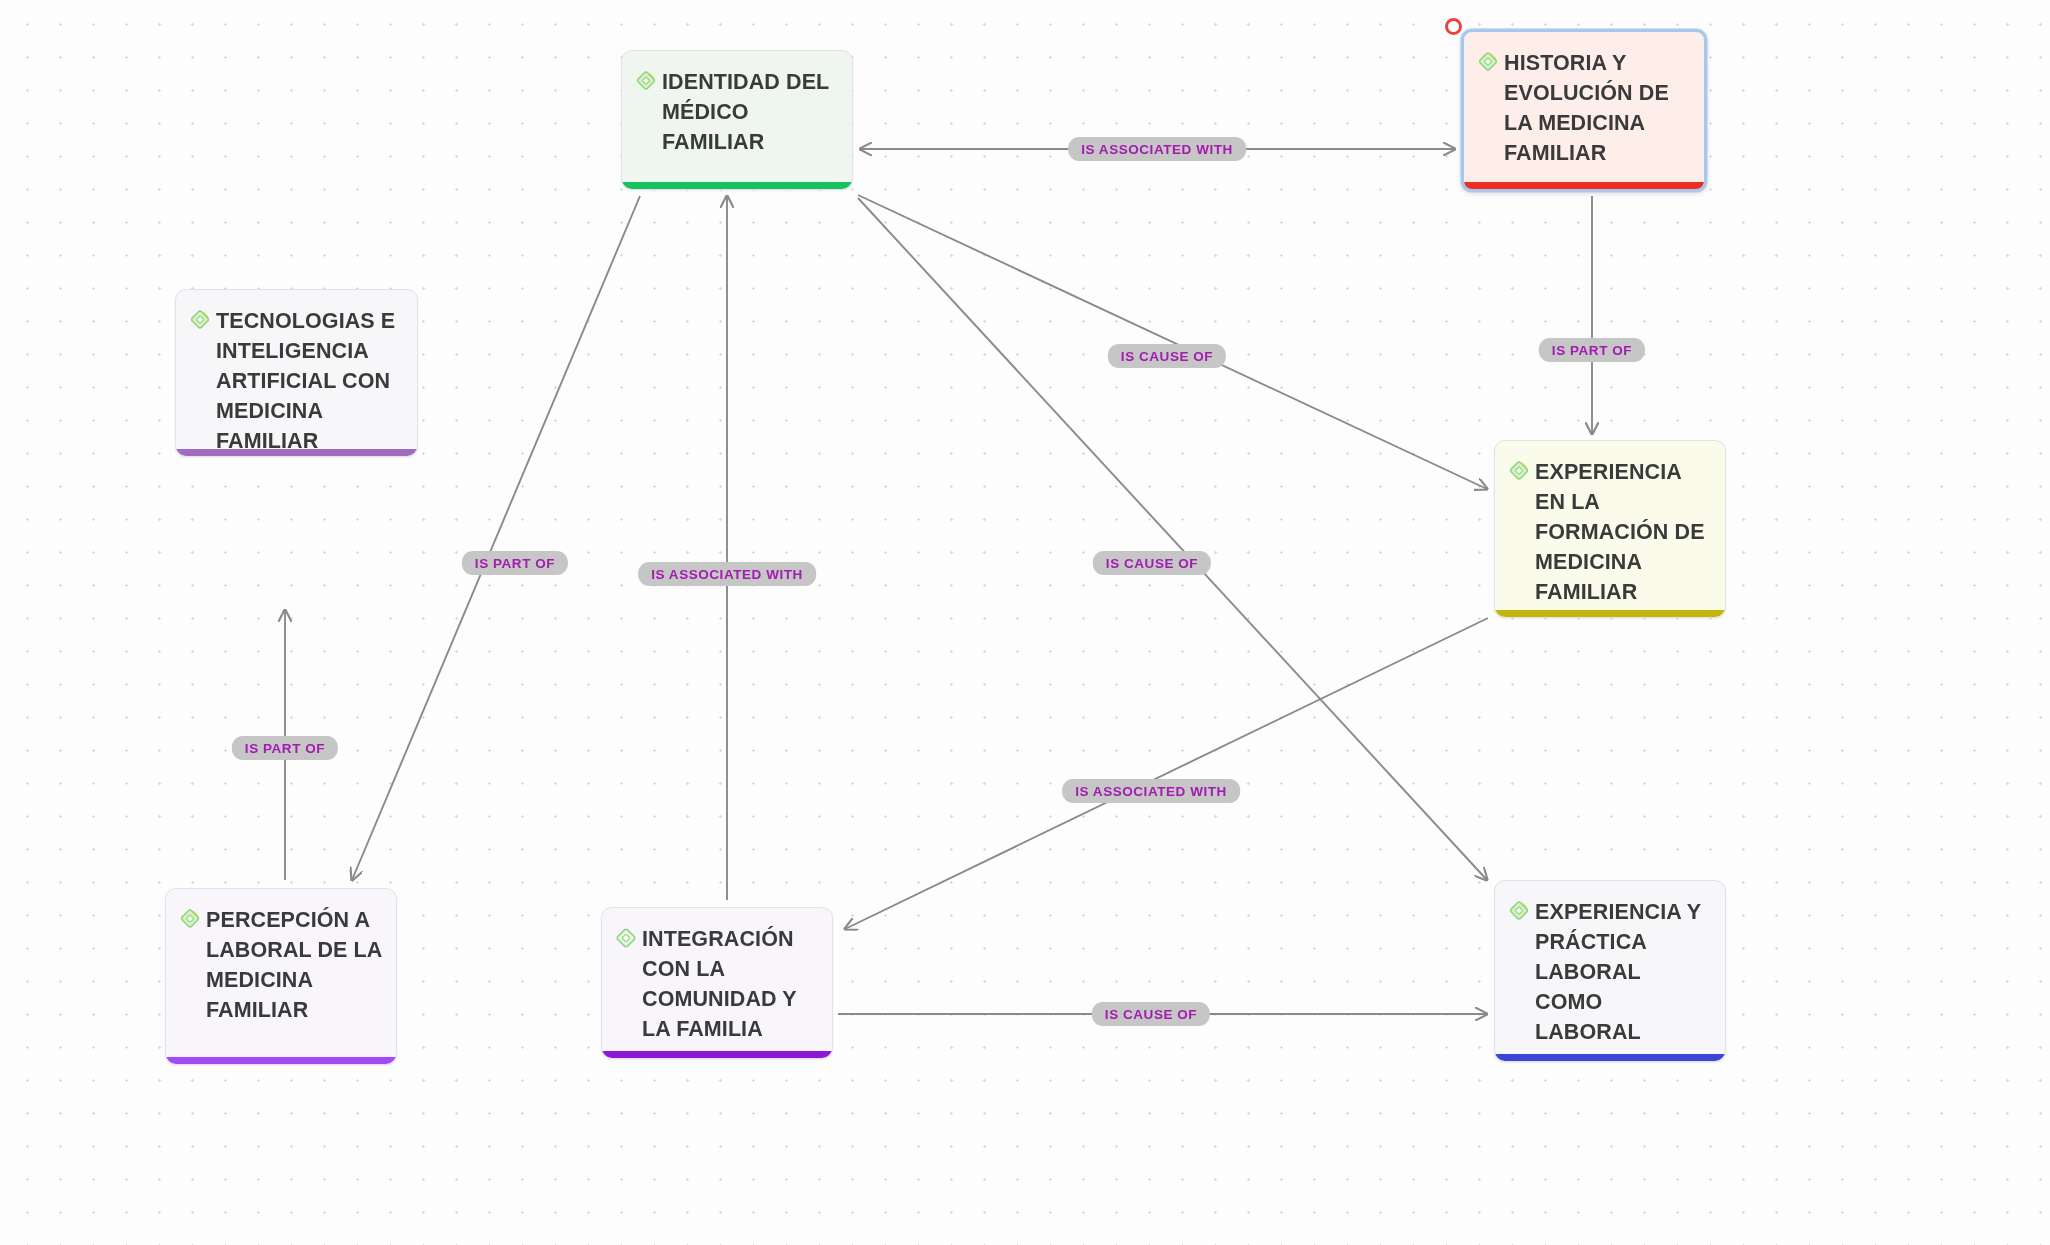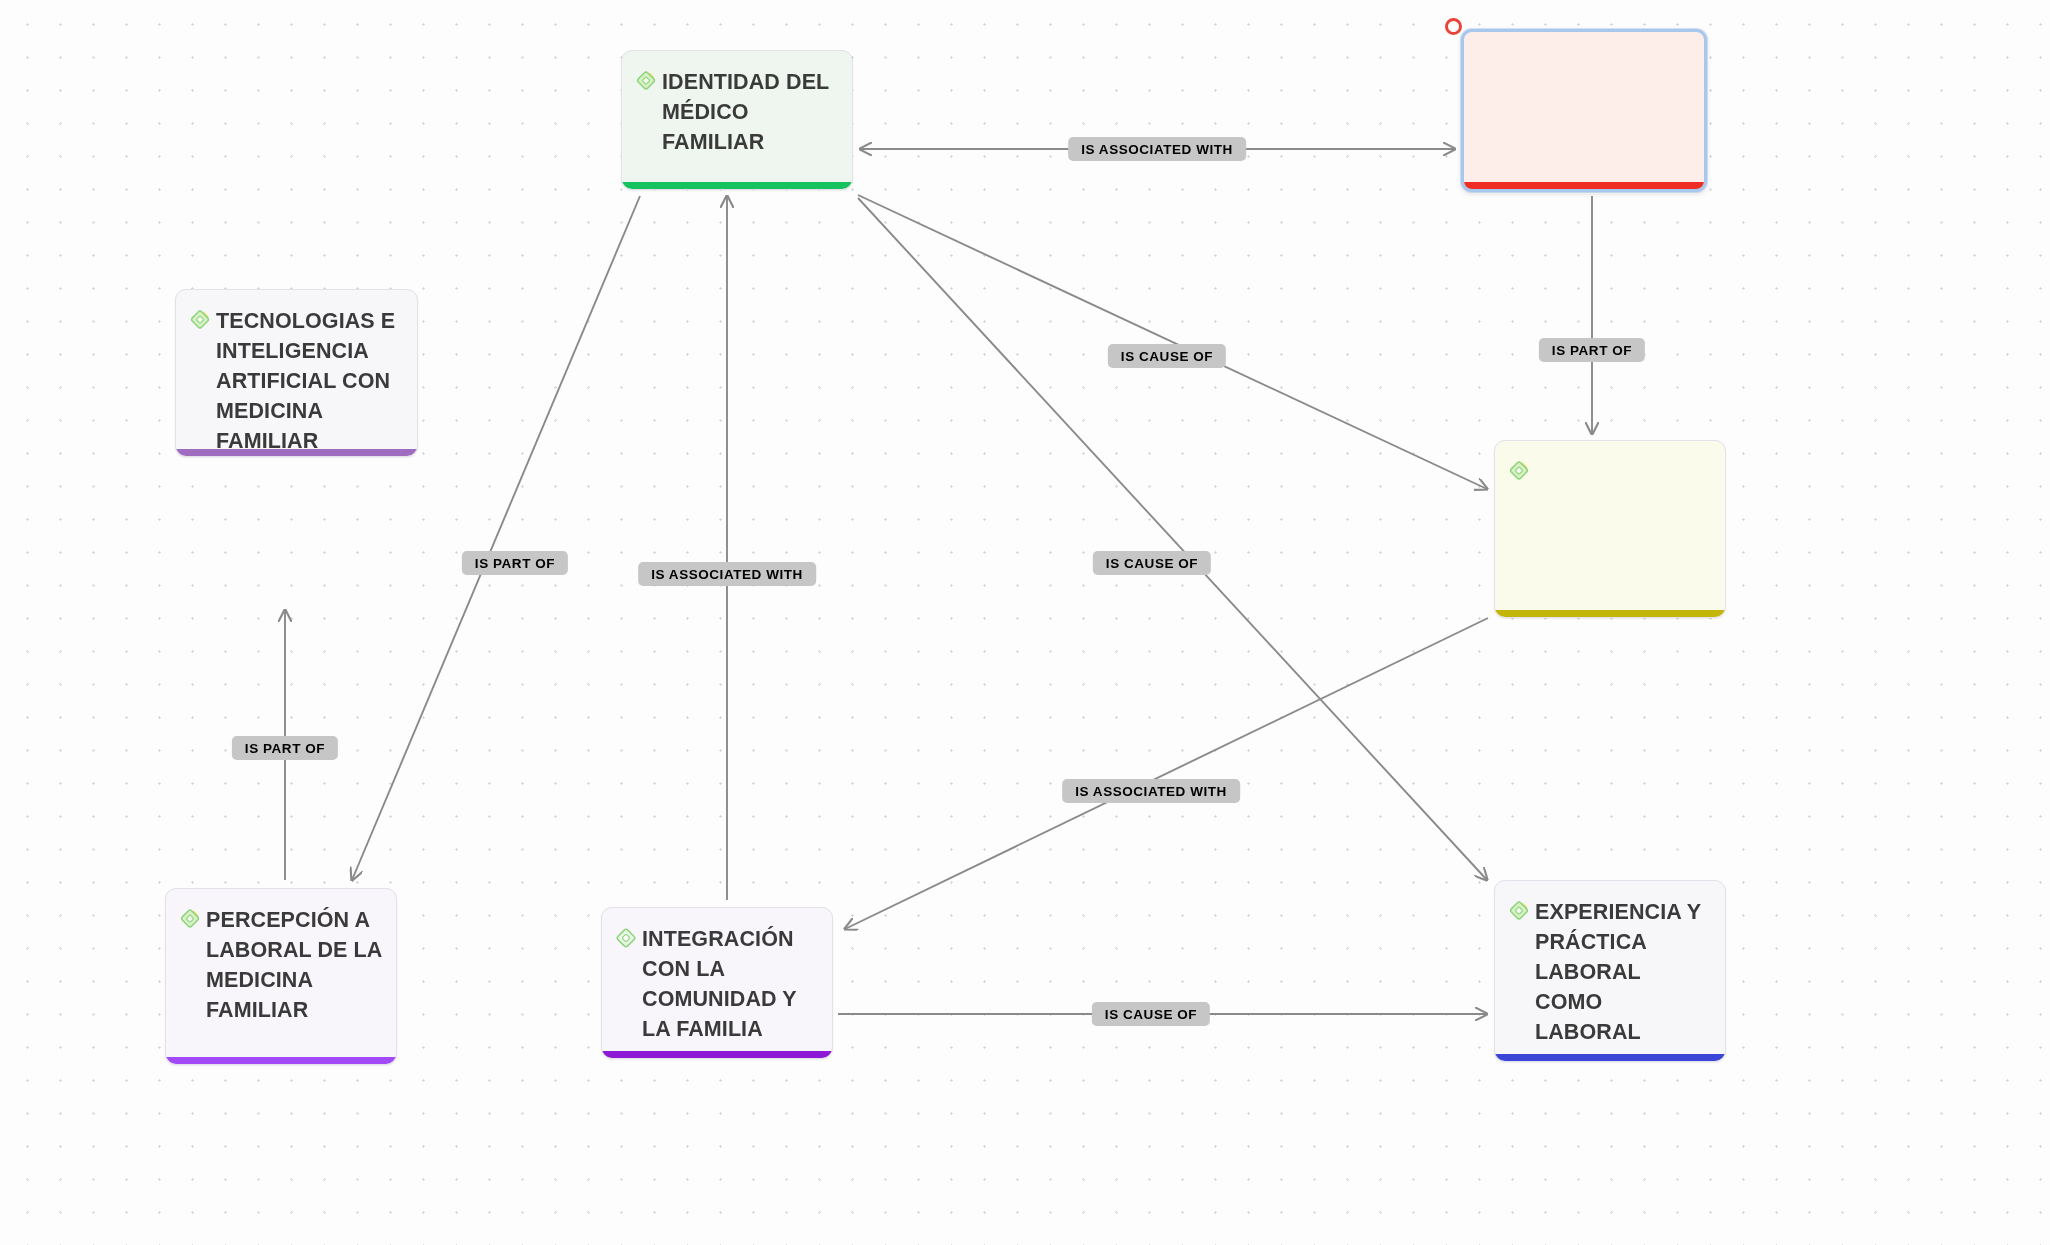--- a/index.html
+++ b/index.html
@@ -74,26 +74,26 @@
     width: 20px;
     height: 20px;
     display: block;
   }
 
   
   .edge-label {
     position: absolute;
     transform: translate(-50%, -50%);
     background: #c6c6c6;
-    color: #000000;
+    color: #a21caf;
     font-size: 13.5px;
     font-weight: 700;
     letter-spacing: 0.55px;
     padding: 5px 13px 4px 13px;
-    border-radius: 5px;
+    border-radius: 11px;
     white-space: nowrap;
     font-family: "Liberation Sans", sans-serif;
     line-height: 15px;
   }
 
   
   .red-marker {
     position: absolute;
     width: 17px;
     height: 17px;
@@ -142,40 +142,49 @@
           <svg class="node-icon" viewBox="0 0 20 20">
             <path d="M13.8 1.6 L18.4 6.2 L17.2 7.4 L12.6 2.8 Z" fill="#f5e463"></path>
             <rect x="3.0" y="3.0" width="13.2" height="13.2" rx="2.6" transform="rotate(45 10 10)" fill="#d6f0c4" stroke="#8fd47e" stroke-width="1.5"></rect>
             <rect x="7.0" y="7.0" width="5.4" height="5.4" rx="1.1" transform="rotate(45 10 10)" fill="#f2fbec" stroke="#8fd47e" stroke-width="1.1"></rect>
           </svg>
           <div class="node-label">IDENTIDAD DEL MÉDICO FAMILIAR</div>
         </div>
         <div class="node-accent" style="background: rgb(22, 194, 96);"></div>
       </div>
       <div class="node selected" style="left: 1461px; top: 29px; width: 246px; height: 163px; background: rgb(253, 238, 234);">
+        <div class="node-inner">
+          <svg class="node-icon" viewBox="0 0 20 20">
+            <path d="M13.8 1.6 L18.4 6.2 L17.2 7.4 L12.6 2.8 Z" fill="#f5e463"></path>
+            <rect x="3.0" y="3.0" width="13.2" height="13.2" rx="2.6" transform="rotate(45 10 10)" fill="#d6f0c4" stroke="#8fd47e" stroke-width="1.5"></rect>
+            <rect x="7.0" y="7.0" width="5.4" height="5.4" rx="1.1" transform="rotate(45 10 10)" fill="#f2fbec" stroke="#8fd47e" stroke-width="1.1"></rect>
+          </svg>
+          <div class="node-label">HISTORIA Y EVOLUCIÓN DE LA MEDICINA FAMILIAR</div>
+        </div>
         <div class="node-accent" style="background: rgb(238, 46, 36);"></div>
       </div>
       <div class="node" style="left: 175px; top: 289px; width: 243px; height: 168px; background: rgb(247, 246, 249);">
         <div class="node-inner">
           <svg class="node-icon" viewBox="0 0 20 20">
             <path d="M13.8 1.6 L18.4 6.2 L17.2 7.4 L12.6 2.8 Z" fill="#f5e463"></path>
             <rect x="3.0" y="3.0" width="13.2" height="13.2" rx="2.6" transform="rotate(45 10 10)" fill="#d6f0c4" stroke="#8fd47e" stroke-width="1.5"></rect>
             <rect x="7.0" y="7.0" width="5.4" height="5.4" rx="1.1" transform="rotate(45 10 10)" fill="#f2fbec" stroke="#8fd47e" stroke-width="1.1"></rect>
           </svg>
           <div class="node-label">TECNOLOGIAS E INTELIGENCIA ARTIFICIAL CON MEDICINA FAMILIAR</div>
         </div>
         <div class="node-accent" style="background: rgb(160, 108, 192);"></div>
       </div>
       <div class="node" style="left: 1494px; top: 440px; width: 232px; height: 178px; background: rgb(251, 251, 236);">
         <div class="node-inner">
           <svg class="node-icon" viewBox="0 0 20 20">
             <path d="M13.8 1.6 L18.4 6.2 L17.2 7.4 L12.6 2.8 Z" fill="#f5e463"></path>
             <rect x="3.0" y="3.0" width="13.2" height="13.2" rx="2.6" transform="rotate(45 10 10)" fill="#d6f0c4" stroke="#8fd47e" stroke-width="1.5"></rect>
             <rect x="7.0" y="7.0" width="5.4" height="5.4" rx="1.1" transform="rotate(45 10 10)" fill="#f2fbec" stroke="#8fd47e" stroke-width="1.1"></rect>
           </svg>
+          <div class="node-label">EXPERIENCIA EN LA FORMACIÓN DE MEDICINA FAMILIAR</div>
         </div>
         <div class="node-accent" style="background: rgb(196, 181, 10);"></div>
       </div>
       <div class="node" style="left: 165px; top: 888px; width: 232px; height: 177px; background: rgb(248, 246, 251);">
         <div class="node-inner">
           <svg class="node-icon" viewBox="0 0 20 20">
             <path d="M13.8 1.6 L18.4 6.2 L17.2 7.4 L12.6 2.8 Z" fill="#f5e463"></path>
             <rect x="3.0" y="3.0" width="13.2" height="13.2" rx="2.6" transform="rotate(45 10 10)" fill="#d6f0c4" stroke="#8fd47e" stroke-width="1.5"></rect>
             <rect x="7.0" y="7.0" width="5.4" height="5.4" rx="1.1" transform="rotate(45 10 10)" fill="#f2fbec" stroke="#8fd47e" stroke-width="1.1"></rect>
           </svg>

